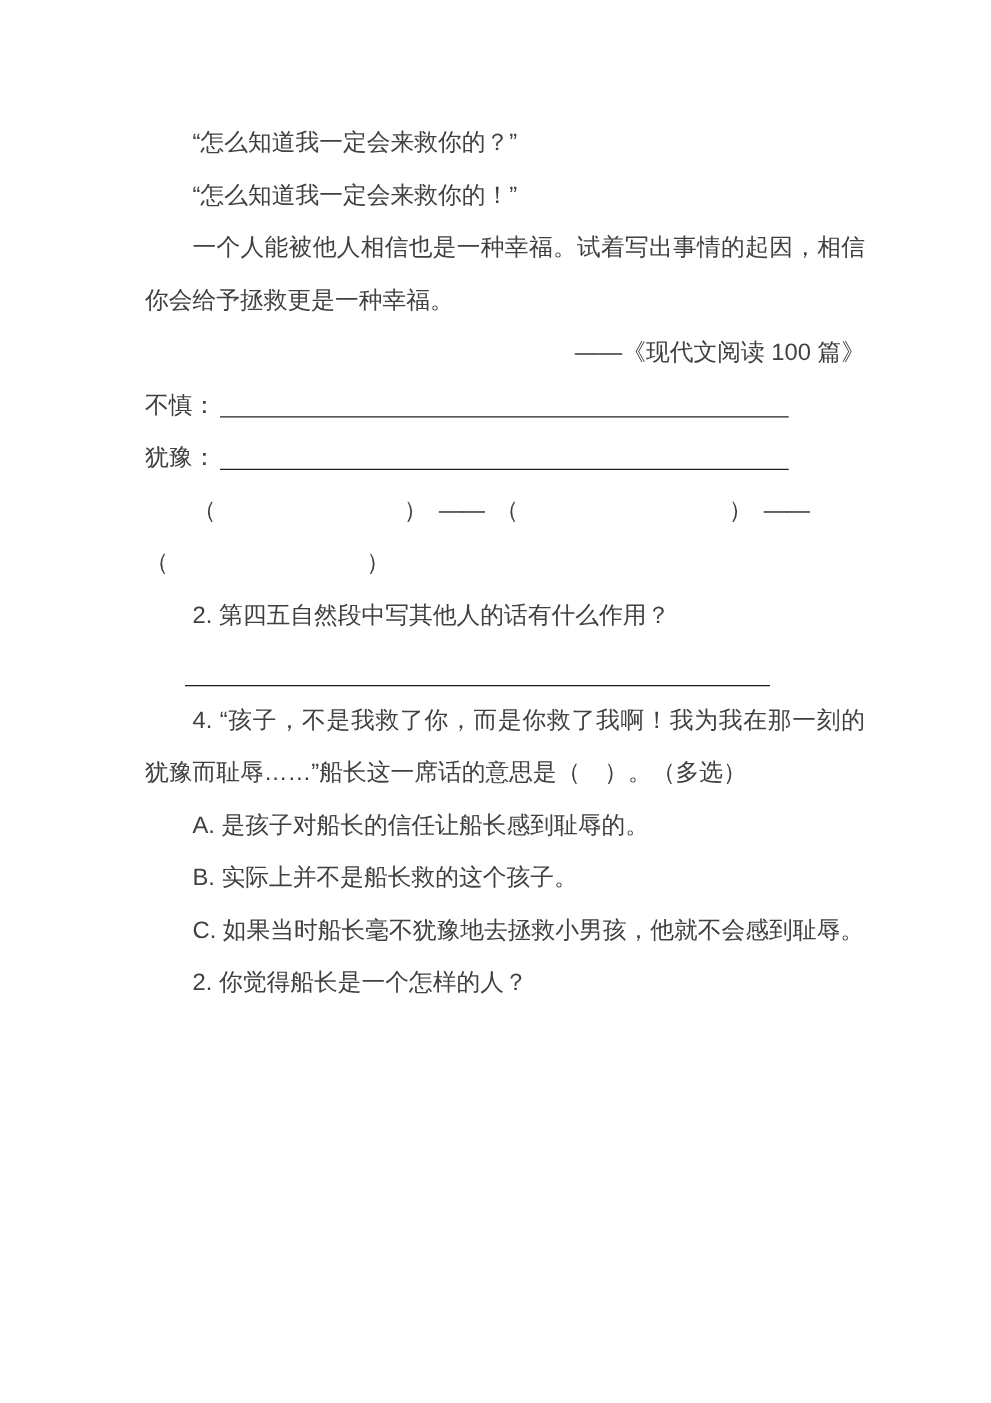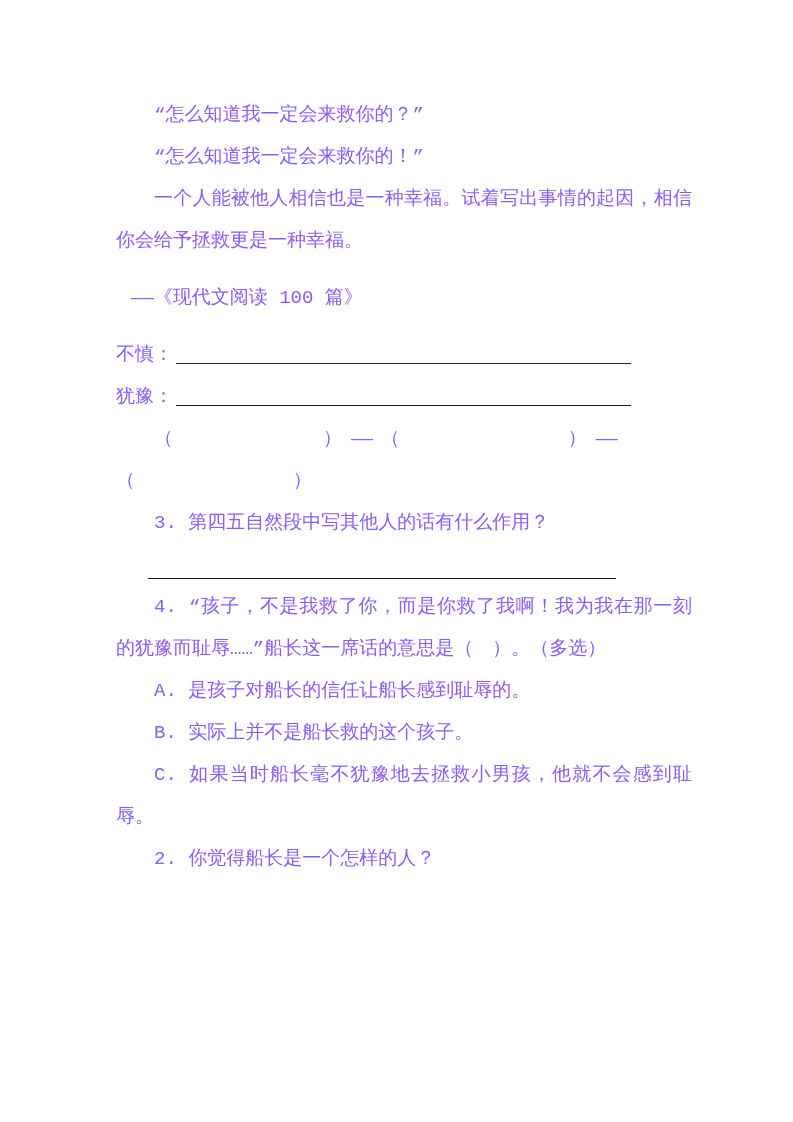--- a/index.html
+++ b/index.html
@@ -8,39 +8,40 @@
     width: 793px;
     height: 1122px;
     background: #ffffff;
     overflow: hidden;
   }
   .page {
     position: relative;
     width: 793px;
     height: 840px;
     background: #ffffff;
-    font-family: Liberation Mono, monospace;
-    color: #8b5cf6;
+    font-family: Liberation Sans, sans-serif;
+    color: #404040;
   }
   .content {
     position: absolute;
     left: 116px;
     top: 94px;
     width: 576px;
     font-size: 19px;
     line-height: 42px;
   }
   .para {
     margin: 0;
     text-indent: 2em;
     text-align: justify;
   }
   .attribution {
-    margin: 15px;
+    margin: 0;
     text-indent: 0;
+    text-align: right;
   }
   .line {
     height: 42px;
     white-space: nowrap;
   }
   .indent { padding-left: 38px; }
   
   .word-blank {
     display: inline-block;
     width: 455px;
@@ -83,21 +84,21 @@
       <span>犹豫：</span><span class="word-blank"></span>
     </div>
 
     <div class="line indent">
       <span>（</span><span class="gap1"></span><span>）</span><span class="dash">——</span><span>（</span><span class="gap2"></span><span>）</span><span class="dash">——</span>
     </div>
     <div class="line">
       <span>（</span><span class="gap3"></span><span>）</span>
     </div>
 
-    <p class="para">3. 第四五自然段中写其他人的话有什么作用？</p>
+    <p class="para">2. 第四五自然段中写其他人的话有什么作用？</p>
     <div class="line underline-row">
       <span class="long-blank"></span>
     </div>
 
     <p class="para">4. “孩子，不是我救了你，而是你救了我啊！我为我在那一刻的犹豫而耻辱……”船长这一席话的意思是（　）。（多选）</p>
     <p class="para">A. 是孩子对船长的信任让船长感到耻辱的。</p>
     <p class="para">B. 实际上并不是船长救的这个孩子。</p>
     <p class="para">C. 如果当时船长毫不犹豫地去拯救小男孩，他就不会感到耻辱。</p>
 
     <p class="para">2. 你觉得船长是一个怎样的人？</p>

